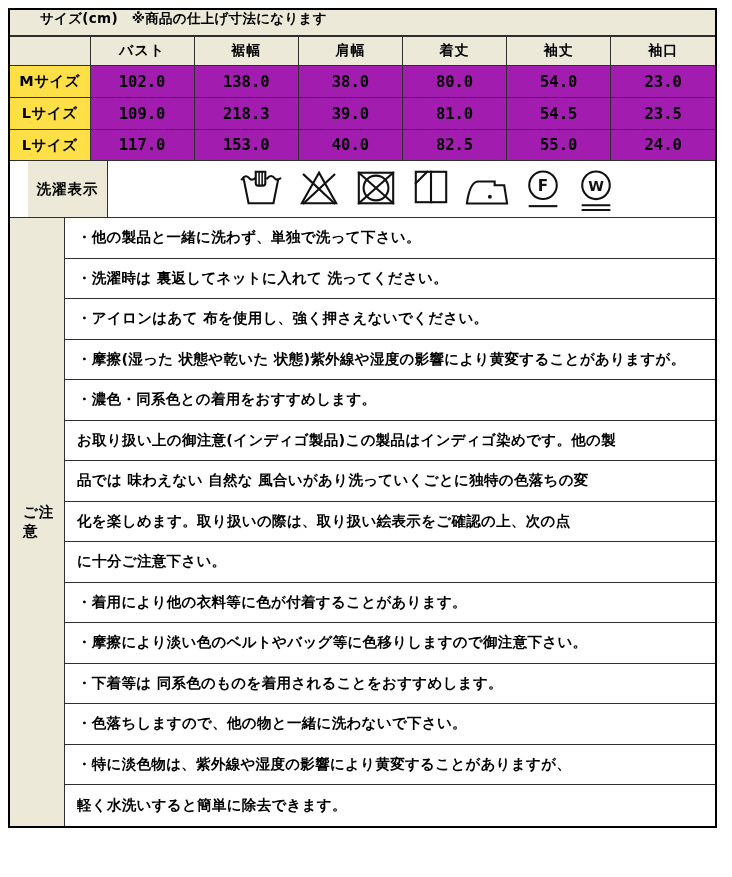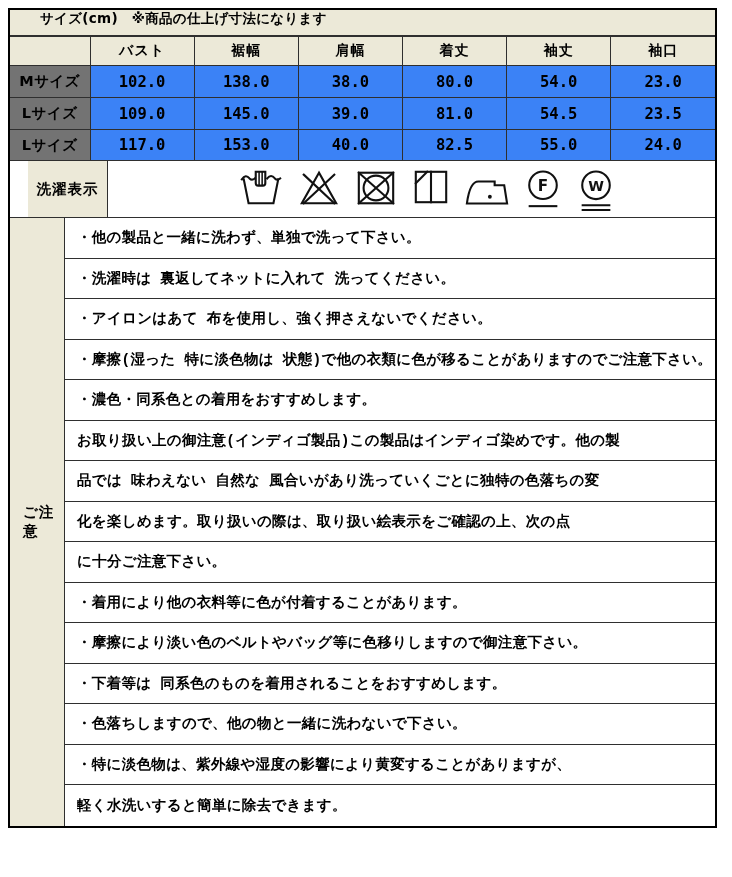--- a/index.html
+++ b/index.html
@@ -15,41 +15,41 @@
   .title-right{width:209px;text-align:left;}
 
   
   table.size{width:100%;border-collapse:collapse;table-layout:fixed;}
   table.size td,table.size th{border:1px solid #2f2f2f;text-align:center;vertical-align:middle;
     font-weight:bold;padding:3px;}
   table.size col.lblcol{width:80px;}
   tr.hdr{height:29px;}
   tr.hdr th{background:#ECE9D8;font-size:14px;letter-spacing:1px;}
   tr.drow{height:32px;}
-  tr.drow td.lbl{background:#737373;font-size:14.5px;letter-spacing:.5px;}
-  tr.drow td.val{background:#3b82f6;font-family:"DejaVu Sans Mono",monospace;font-size:15.5px;}
+  tr.drow td.lbl{background:#fde047;font-size:14.5px;letter-spacing:.5px;}
+  tr.drow td.val{background:#a21caf;font-family:"DejaVu Sans Mono",monospace;font-size:15.5px;}
   
   table.size tr td:first-child,table.size tr th:first-child{border-left:none;}
   table.size tr td:last-child,table.size tr th:last-child{border-right:none;}
 
   
   .laundry{display:flex;height:57px;border-bottom:1px solid #2f2f2f;padding-left:18px;}
   .laundry .lbl{width:80px;background:#ECE9D8;border-right:1px solid #2f2f2f;
     display:flex;align-items:center;justify-content:center;font-weight:bold;font-size:14.5px;letter-spacing:1px;}
   .laundry .icons{flex:1;background:#fff;display:flex;align-items:flex-start;justify-content:center;
     gap:15px;padding-top:7px;padding-left:30px;}
   .laundry svg{display:block;}
   .ico-stroke{stroke:#111;stroke-width:2.2;fill:none;stroke-linecap:square;}
   .ico-text{font-family:"DejaVu Sans",sans-serif;font-weight:bold;fill:#111;}
 
   
   .cautions{display:flex;}
   .cautions .lbl{width:55px;background:#ECE9D8;border-right:1px solid #2f2f2f;
     display:flex;align-items:center;justify-content:center;font-weight:bold;font-size:14.5px;letter-spacing:1px;padding-left:13px;}
-  .cautions .lines{flex:1;background:#fff;font-family:Liberation Mono, monospace;}
+  .cautions .lines{flex:1;background:#fff;}
   .cl{height:40.5px;display:flex;align-items:center;border-bottom:1px solid #2f2f2f;
     padding-left:12px;font-weight:bold;font-size:14.5px;letter-spacing:.3px;white-space:nowrap;overflow:hidden;}
   .cl:last-child{border-bottom:none;}
 </style>
 </head>
 <body>
 
 <div class="sheet">
 
   <div class="title-bar">
@@ -81,21 +81,21 @@
       <td class="val">102.0</td>
       <td class="val">138.0</td>
       <td class="val">38.0</td>
       <td class="val">80.0</td>
       <td class="val">54.0</td>
       <td class="val">23.0</td>
     </tr>
     <tr class="drow">
       <td class="lbl">Lサイズ</td>
       <td class="val">109.0</td>
-      <td class="val">145.0</td>
+      <td class="val">218.3</td>
       <td class="val">39.0</td>
       <td class="val">81.0</td>
       <td class="val">54.5</td>
       <td class="val">23.5</td>
     </tr>
     <tr class="drow" style="height:31px;">
       <td class="lbl">Lサイズ</td>
       <td class="val">117.0</td>
       <td class="val">153.0</td>
       <td class="val">40.0</td>
@@ -146,21 +146,21 @@
       </svg>
     </div>
   </div>
 
   <div class="cautions">
     <div class="lbl">ご注意</div>
     <div class="lines">
       <div class="cl">・他の製品と一緒に洗わず、単独で洗って下さい。</div>
       <div class="cl">・洗濯時は 裏返してネットに入れて 洗ってください。</div>
       <div class="cl">・アイロンはあて 布を使用し、強く押さえないでください。</div>
-      <div class="cl">・摩擦(湿った 特に淡色物は 状態)で他の衣類に色が移ることがありますのでご注意下さい。</div>
+      <div class="cl">・摩擦(湿った 状態や乾いた 状態)紫外線や湿度の影響により黄変することがありますが。</div>
       <div class="cl">・濃色・同系色との着用をおすすめします。</div>
       <div class="cl">お取り扱い上の御注意(インディゴ製品)この製品はインディゴ染めです。他の製</div>
       <div class="cl">品では 味わえない 自然な 風合いがあり洗っていくごとに独特の色落ちの変</div>
       <div class="cl">化を楽しめます。取り扱いの際は、取り扱い絵表示をご確認の上、次の点</div>
       <div class="cl">に十分ご注意下さい。</div>
       <div class="cl">・着用により他の衣料等に色が付着することがあります。</div>
       <div class="cl">・摩擦により淡い色のベルトやバッグ等に色移りしますので御注意下さい。</div>
       <div class="cl">・下着等は 同系色のものを着用されることをおすすめします。</div>
       <div class="cl">・色落ちしますので、他の物と一緒に洗わないで下さい。</div>
       <div class="cl">・特に淡色物は、紫外線や湿度の影響により黄変することがありますが、</div>

